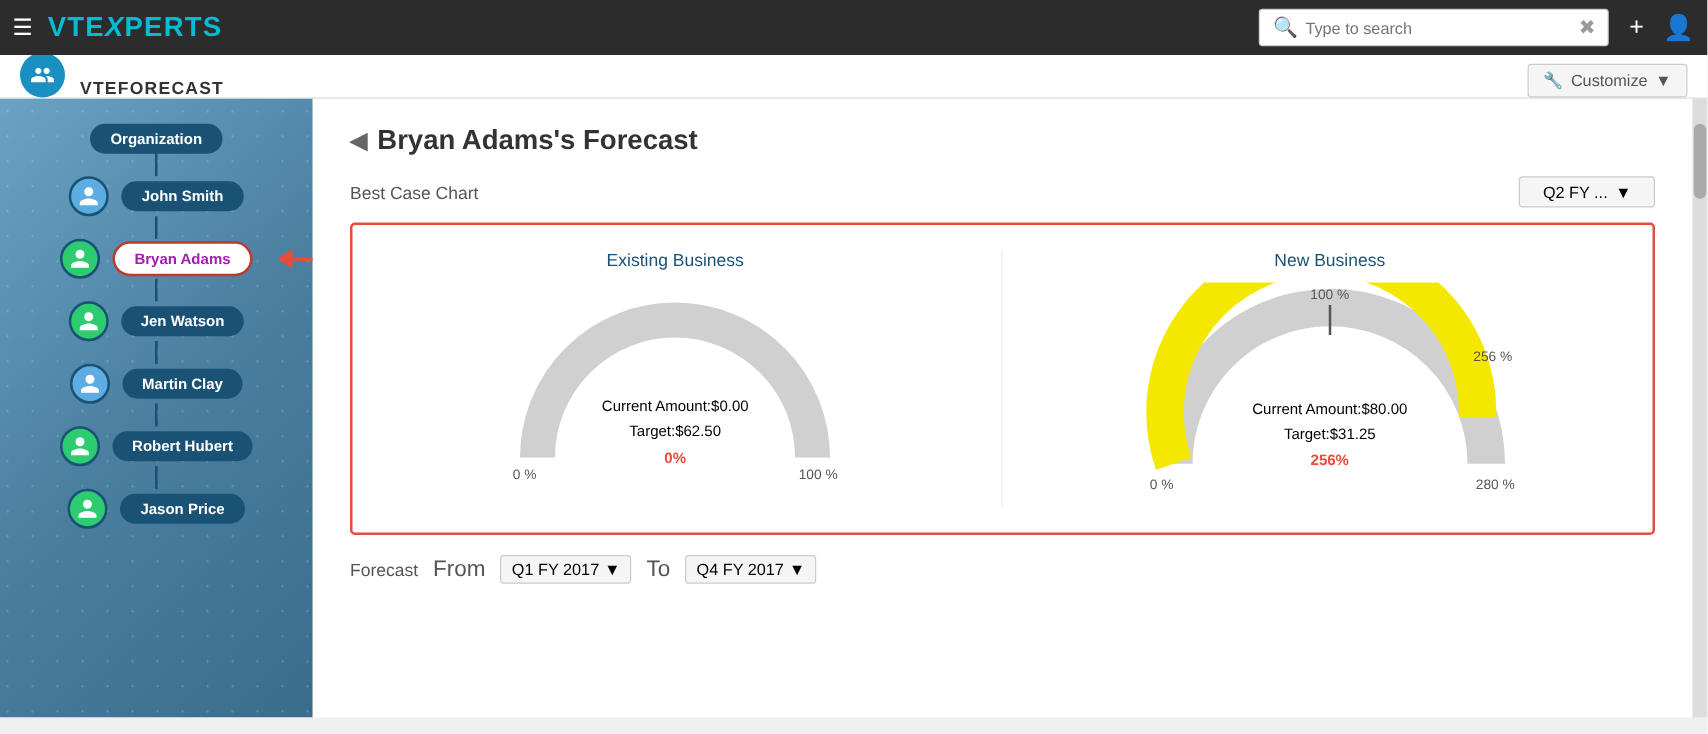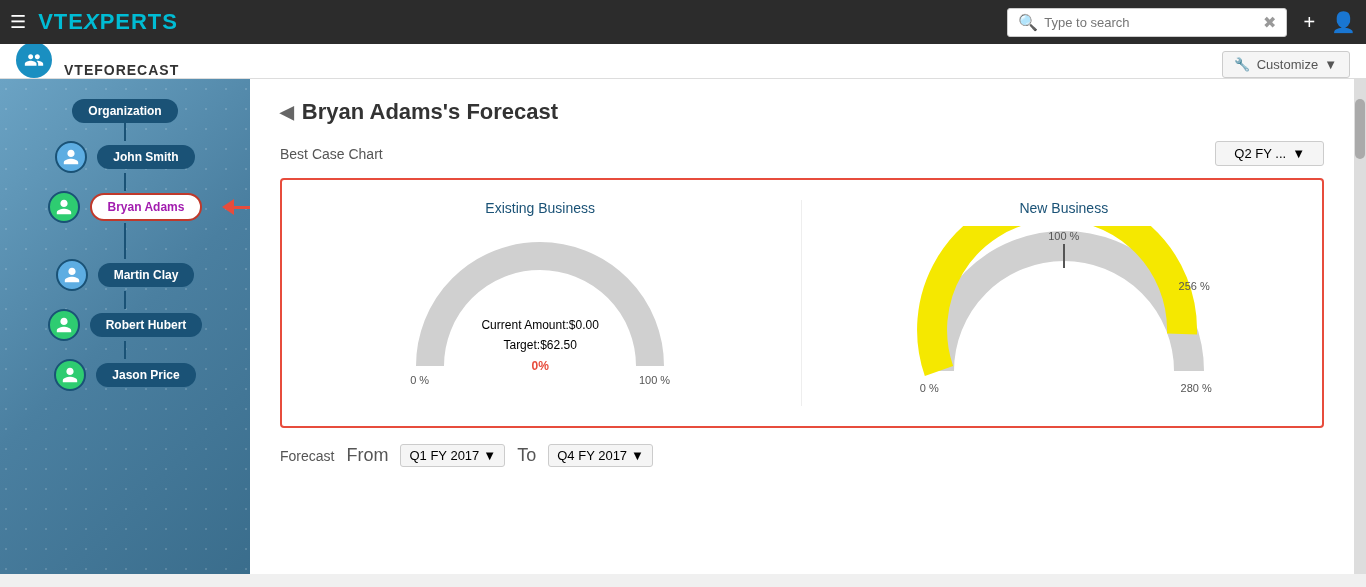--- a/index.html
+++ b/index.html
@@ -200,20 +200,30 @@
 
           <div style="position:absolute; right:-70px; top:50%; transform:translateY(-50%); display:flex; align-items:center;">
             <div style="width:0;height:0;border-top:8px solid transparent;border-bottom:8px solid transparent;border-right:12px solid #e74c3c;"></div>
             <div style="width:38px;height:3px;background:#e74c3c;"></div>
           </div>
         </div>
       </div>
 
       <div class="tree-line" style="height:18px;"></div>
 
+      <div class="tree-node">
+        <div class="org-node-row" style="gap:6px;">
+          <div class="org-avatar teal">
+            <svg viewBox="0 0 24 24" fill="#fff">
+                <path d="M12 12c2.7 0 4.8-2.1 4.8-4.8S14.7 2.4 12 2.4 7.2 4.5 7.2 7.2 9.3 12 12 12zm0 2.4c-3.2 0-9.6 1.6-9.6 4.8v2.4h19.2v-2.4c0-3.2-6.4-4.8-9.6-4.8z"></path>
+              </svg>
+          </div>
+          <div class="org-badge">Jen Watson</div>
+        </div>
+      </div>
 
       <div class="tree-line" style="height:18px; border-left:2px dashed #1a5276; width:1px;"></div>
 
       <div class="tree-node">
         <div class="org-node-row" style="gap:6px;">
           <div class="org-avatar blue">
             <svg viewBox="0 0 24 24" fill="#fff">
                 <path d="M12 12c2.7 0 4.8-2.1 4.8-4.8S14.7 2.4 12 2.4 7.2 4.5 7.2 7.2 9.3 12 12 12zm0 2.4c-3.2 0-9.6 1.6-9.6 4.8v2.4h19.2v-2.4c0-3.2-6.4-4.8-9.6-4.8z"></path>
               </svg>
           </div>
@@ -293,20 +303,25 @@
           <svg viewBox="0 0 300 160" width="300" height="160">
 
             <path d="M 25 145 A 125 125 0 0 1 275 145" fill="none" stroke="#d0d0d0" stroke-width="30" stroke-linecap="butt"></path>
 
             <path d="M 25 145 A 125 125 0 1 1 268 108" fill="none" stroke="#f5e800" stroke-width="30" stroke-linecap="butt"></path>
 
             <line x1="150" y1="18" x2="150" y2="42" stroke="#555" stroke-width="2"></line>
           </svg>
           
           <div style="position:absolute; top:4px; left:50%; transform:translateX(-50%); font-size:11px; color:#555;">100 %</div>
+          <div style="position:absolute; bottom:28px; left:50%; transform:translateX(-50%); text-align:center; font-size:12px; line-height:1.7;">
+            <div>Current Amount:$80.00</div>
+            <div>Target:$31.25</div>
+            <div style="color:#e74c3c; font-weight:bold;">256%</div>
+          </div>
           <div style="position:absolute; bottom:12px; left:6px; font-size:11px; color:#555;">0 %</div>
           <div style="position:absolute; bottom:12px; right:2px; font-size:11px; color:#555;">280 %</div>
           <div style="position:absolute; top:54px; right:4px; font-size:11px; color:#555;">256 %</div>
         </div>
       </div>
 
     </div>
 
     <div class="forecast-row">
       <span class="forecast-label">Forecast</span>

